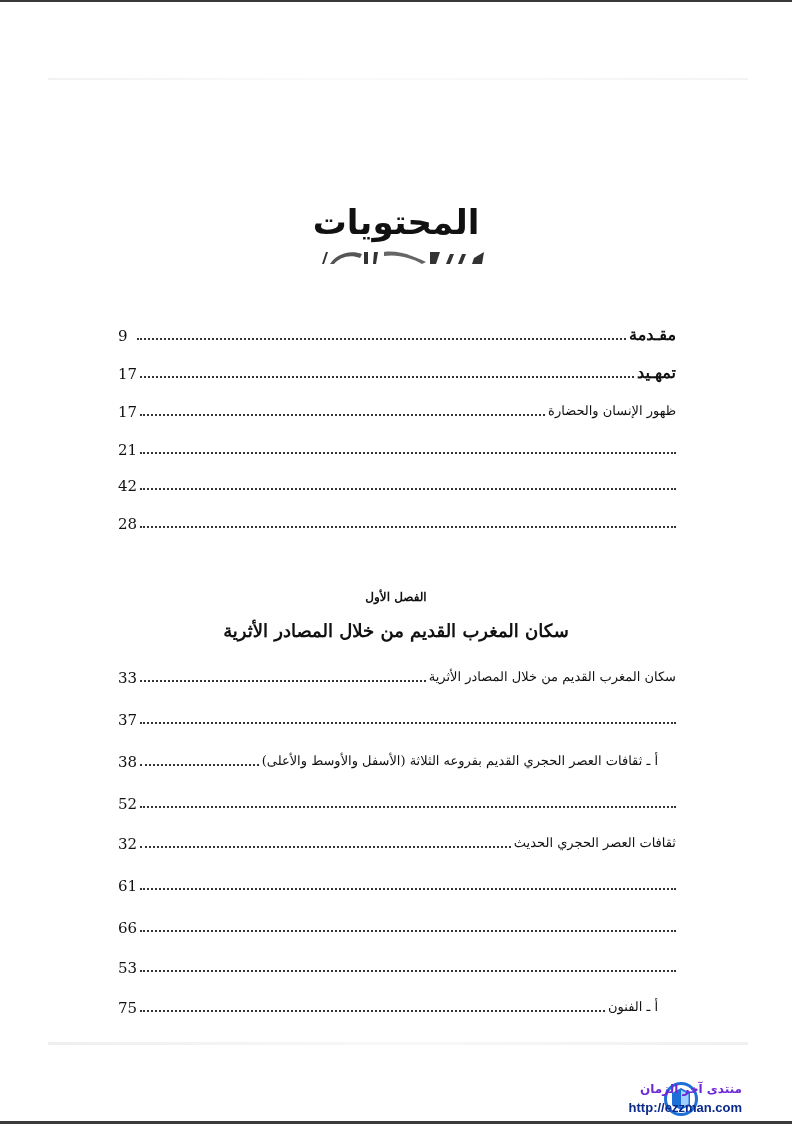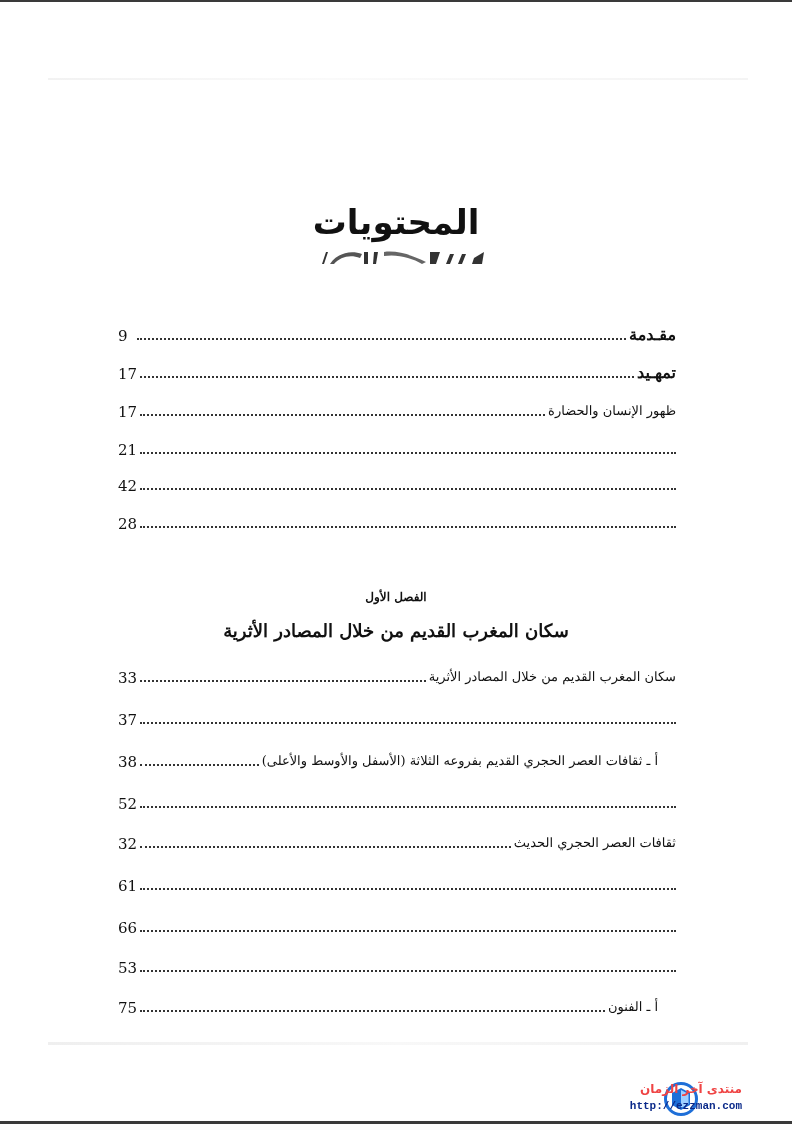--- a/index.html
+++ b/index.html
@@ -37,26 +37,26 @@
 
     .chapter-heading {
       position: absolute; left: 0; width: 792px; text-align: center; direction: rtl; font-weight: bold;
     }
     .chapter-heading.h1 { top: 590px; font-size: 12px; }
     .chapter-heading.h2 { top: 620px; font-size: 18px; }
 
     .watermark { position: absolute; left: 664px; top: 1082px; width: 128px; height: 38px; }
     .wm-logo { position: absolute; left: 0; top: 0; width: 34px; height: 34px; }
     .wm-name {
-      position: absolute; right: 50px; top: 0px; direction: rtl; color: #ef4444; font-weight: bold;
+      position: absolute; right: 50px; top: 0px; direction: rtl; color: #6d28d9; font-weight: bold;
       font-family: "DejaVu Sans", sans-serif; font-size: 12px; white-space: nowrap;
     }
     .wm-url {
       position: absolute; right: 50px; top: 18px; color: #0b2a8a; font-weight: bold;
-      font-family: Liberation Mono, monospace; font-size: 11px; white-space: nowrap;
+      font-family: Liberation Sans, sans-serif; font-size: 13px; white-space: nowrap;
     }
   </style>
 </head>
 <body>
 
 <div class="top-bar"></div>
 <div class="scan-edge-top"></div>
 
 <div class="page-title">المحتويات</div>
 

